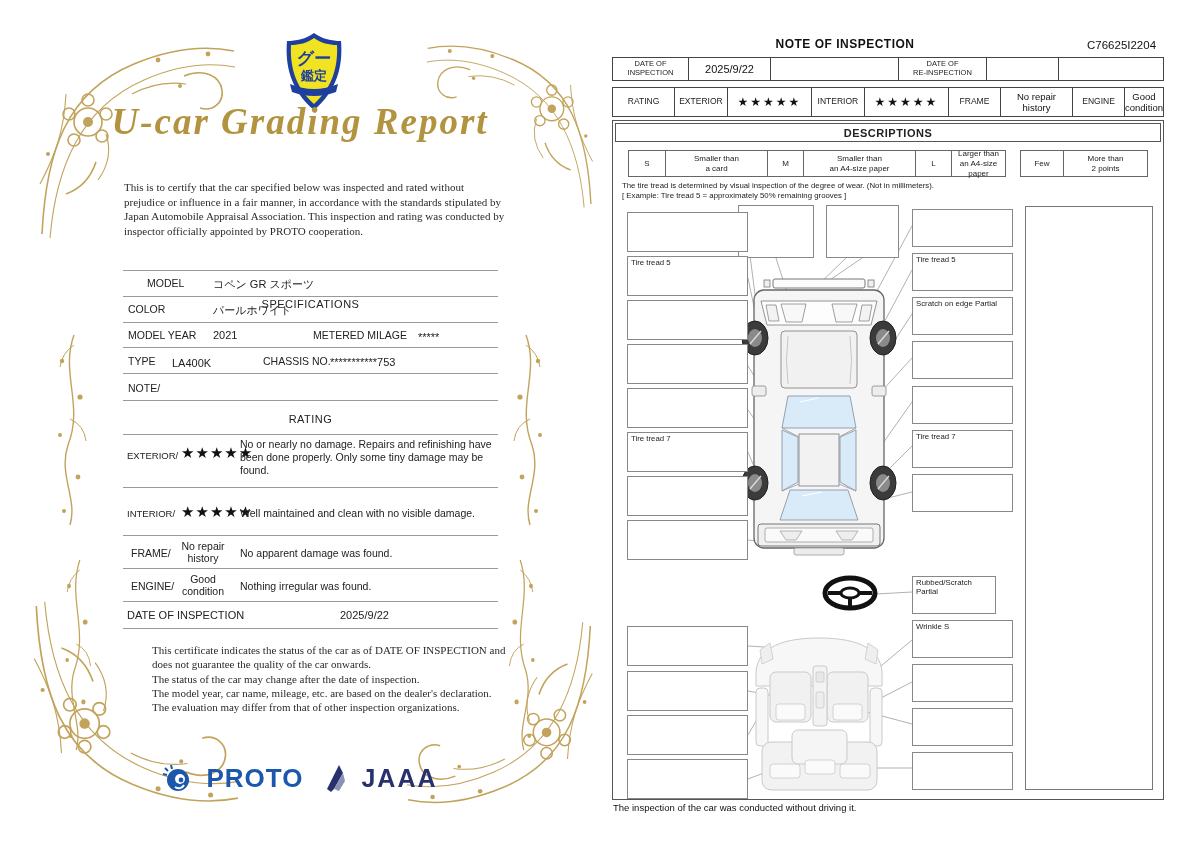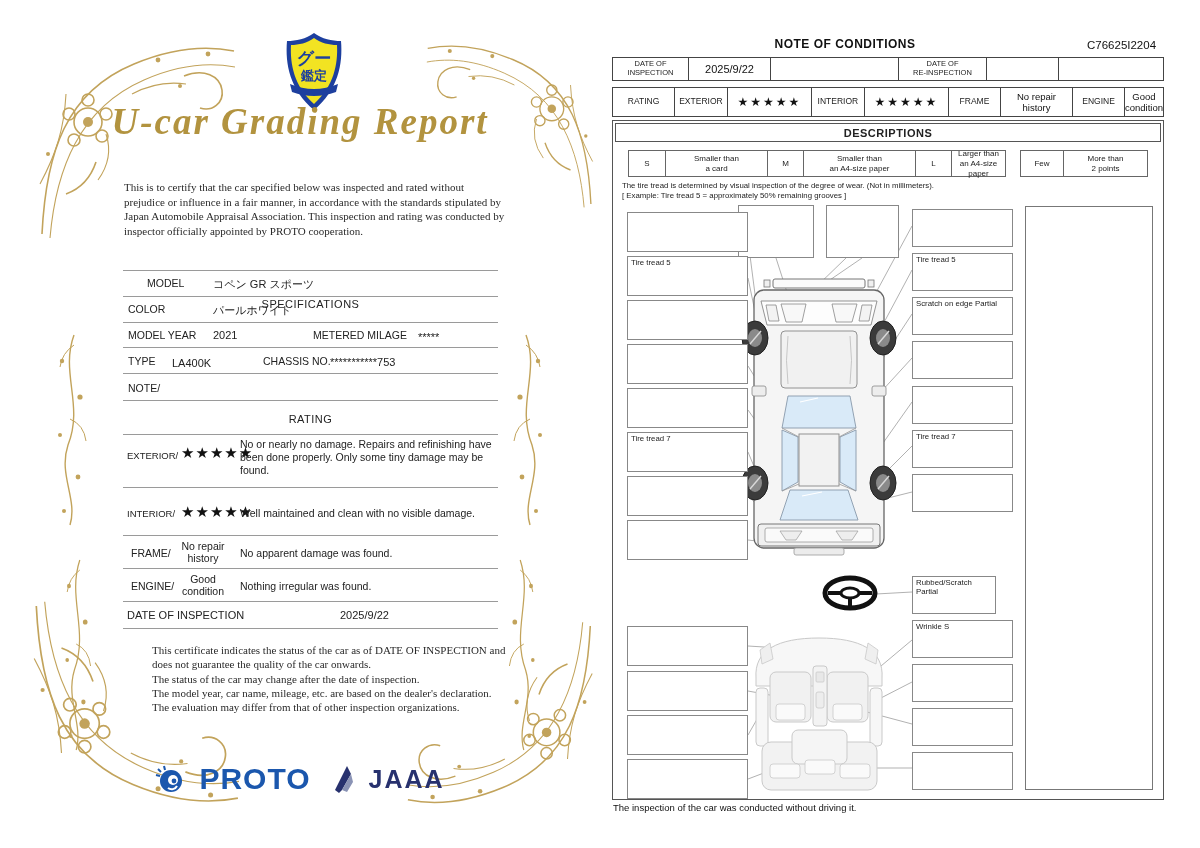--- a/index.html
+++ b/index.html
@@ -16,21 +16,21 @@
     font-size:37px;color:#b2933f;letter-spacing:2px;}
   .lp-sub{font-size:12px;font-weight:bold;letter-spacing:1.5px;color:#222;}
   .lp-par{font-size:11px;line-height:1.32;color:#2a2a2a;}
   .spec-head{font-size:11px;letter-spacing:.5px;color:#222;}
   .spec-label{font-size:10.5px;color:#222;}
   .spec-value{font-size:11px;color:#222;}
   .rate-label{font-size:9.5px;color:#222;}
   .stars-l{font-size:15px;color:#111;letter-spacing:1px;}
   .rate-desc{font-size:10.5px;line-height:1.25;color:#222;}
   .rate-val{font-size:10.5px;line-height:1.15;text-align:center;color:#222;}
-  .logo-proto{font-size:30px;font-weight:bold;color:#1b57ad;letter-spacing:1px;}
+  .logo-proto{font-size:26px;font-weight:bold;color:#1b57ad;letter-spacing:1px;}
   .logo-jaaa{font-size:25px;font-weight:bold;color:#27316e;letter-spacing:2px;}
   
   .rp-title{font-size:12px;font-weight:bold;letter-spacing:.5px;color:#111;}
   .rp-serial{font-size:11.5px;color:#111;}
   .trow{display:flex;border:1.5px solid #444;background:#fff;box-sizing:border-box;}
   .trow>div{border-left:1px solid #444;display:flex;align-items:center;justify-content:center;
     text-align:center;box-sizing:border-box;}
   .trow>div:first-child{border-left:none;}
   .cell-lbl{font-size:7.5px;line-height:1.15;color:#222;}
   .cell-val{font-size:11px;color:#111;}
@@ -184,21 +184,21 @@
       <polygon points="2,26 14,2 18,10 9,26" fill="#27316e"></polygon>
       <polygon points="9,26 18,10 20,18 14,28" fill="#8a93b5"></polygon>
       <polygon points="2,26 9,26 6,29" fill="#27316e"></polygon>
     </svg>
     <span class="logo-jaaa">JAAA</span>
   </div>
 </div>
 
 <div class="abs" style="left:600px;top:0;width:600px;height:848px;">
 
-  <div class="abs rp-title ctr" style="left:20px;top:37px;width:450px;">NOTE OF CONDITIONS</div>
+  <div class="abs rp-title ctr" style="left:20px;top:37px;width:450px;">NOTE OF INSPECTION</div>
   <div class="abs rp-serial" style="left:487px;top:39px;">C76625I2204</div>
 
   <div class="abs trow" style="left:12px;top:57px;width:552px;height:24px;">
     <div class="cell-lbl" style="width:75px;white-space:pre-line;">DATE OF
 INSPECTION</div>
     <div class="cell-val" style="width:82px;">2025/9/22</div>
     <div style="width:128px;"></div>
     <div class="cell-lbl" style="width:88px;white-space:pre-line;">DATE OF
 RE-INSPECTION</div>
     <div class="cell-val" style="width:72px;"></div>

